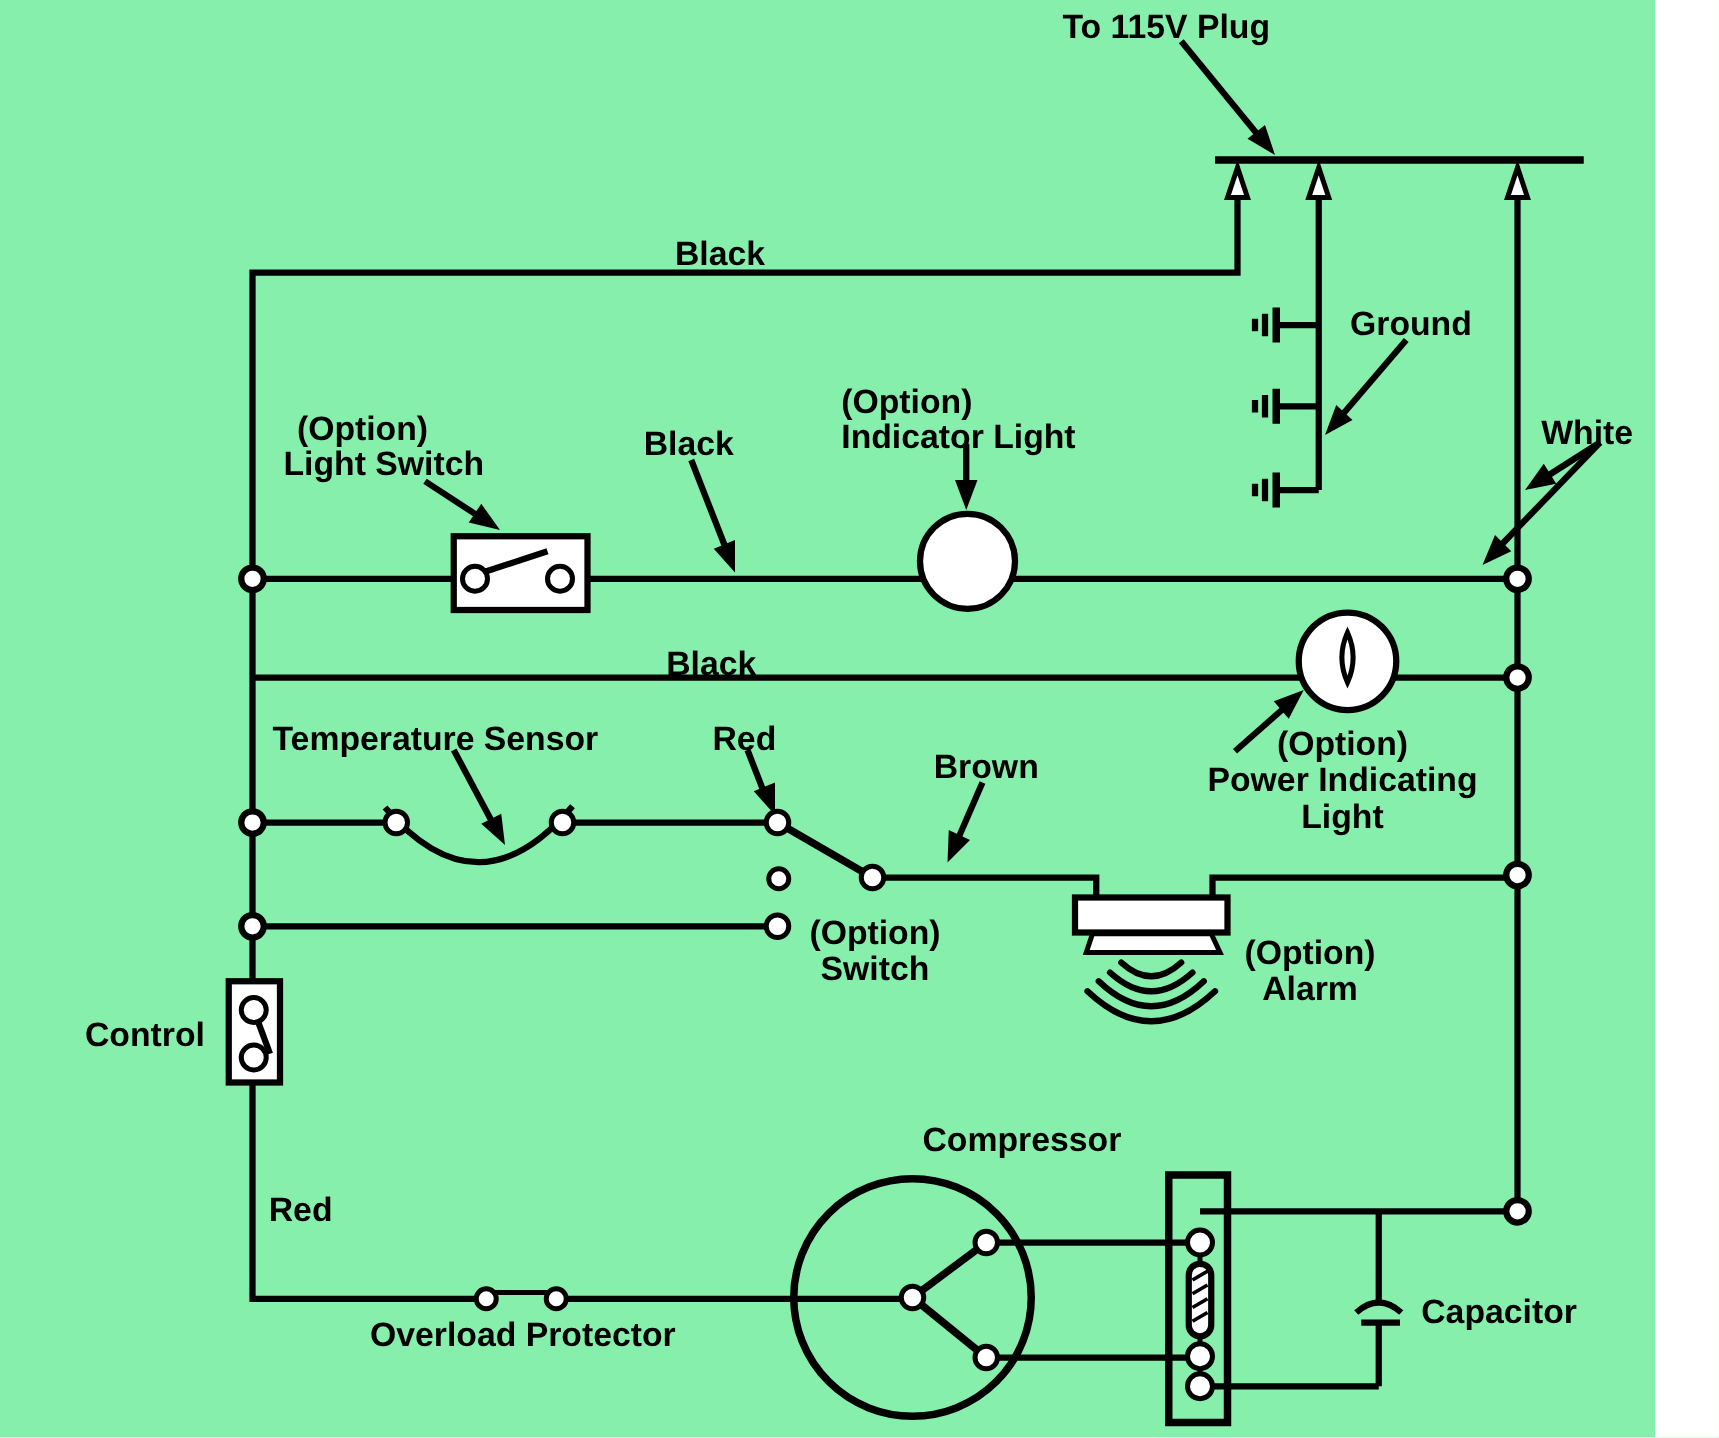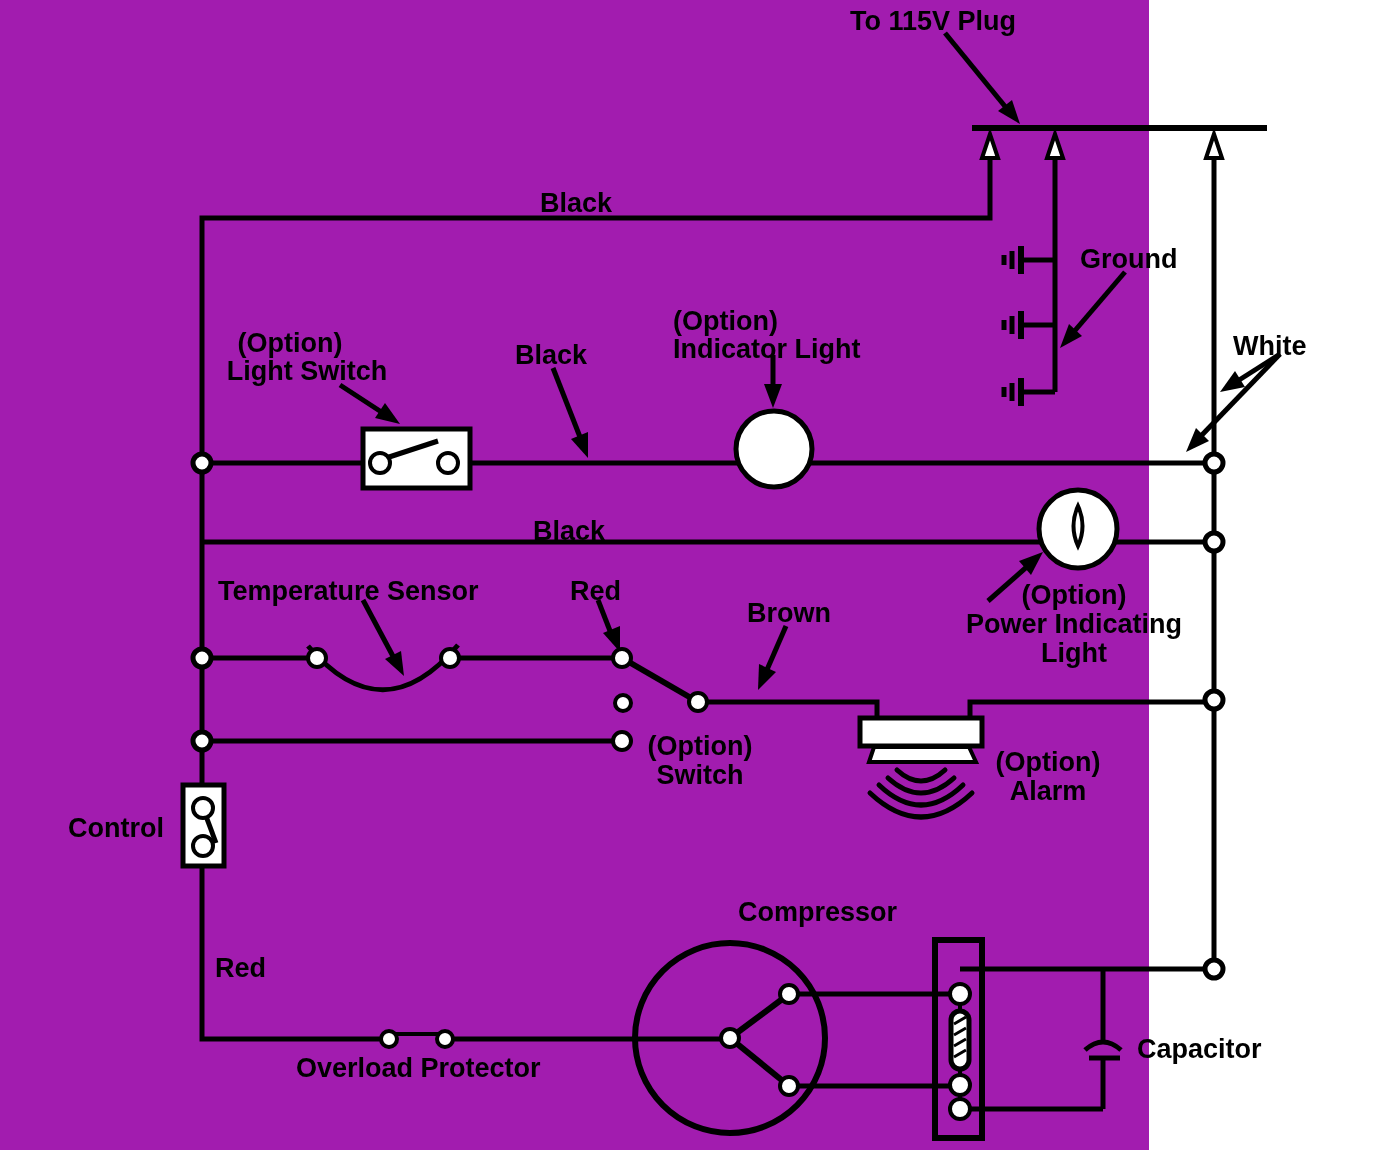--- a/index.html
+++ b/index.html
@@ -1,16 +1,16 @@
 <!DOCTYPE html>
 <html><head>
 <meta charset="utf-8">
 <style>
   html,body{margin:0;padding:0;background:#ffffff;}
-  .stage{width:1149px;height:1150px;position:relative;background:#a21caf;}
+  .stage{width:1324px;height:1150px;position:relative;background:#86efac;}
   svg{display:block;}
   text{font-family:"Liberation Sans",sans-serif;font-weight:bold;fill:#000;font-size:27px;}
   .wire{stroke:#000;stroke-width:5;fill:none;}
   .wire6{stroke:#000;stroke-width:6;fill:none;}
   .thin{stroke:#000;stroke-width:4;fill:none;}
   .node{fill:#fff;stroke:#000;stroke-width:5;}
   .term{fill:#fff;stroke:#000;stroke-width:4;}
   .box{fill:#fff;stroke:#000;stroke-width:5;}
   .boxn{fill:none;stroke:#000;stroke-width:6;}
   .head{fill:#000;stroke:none;}

